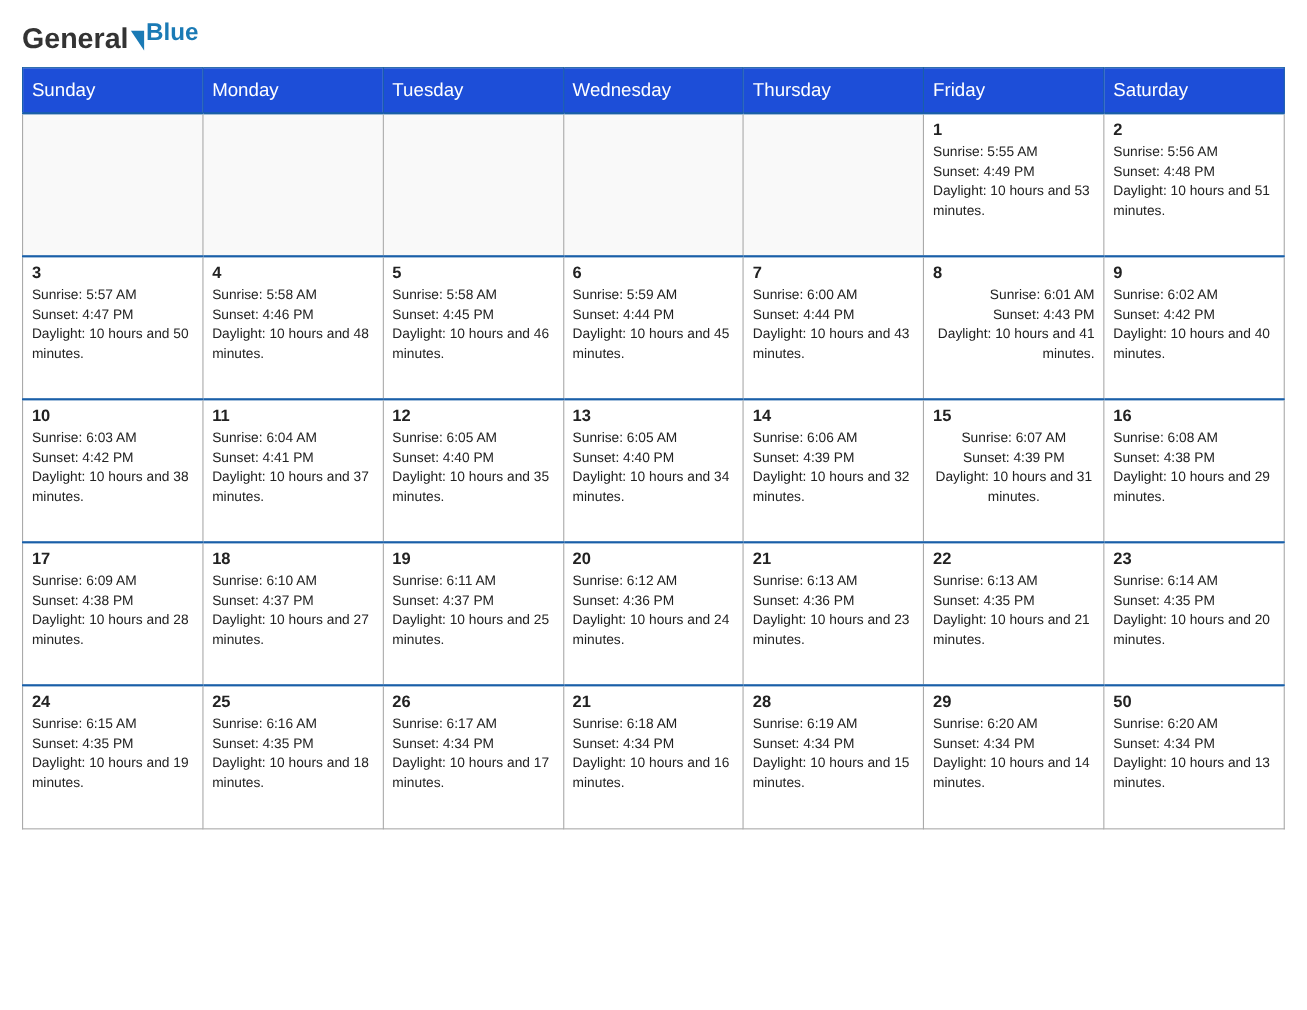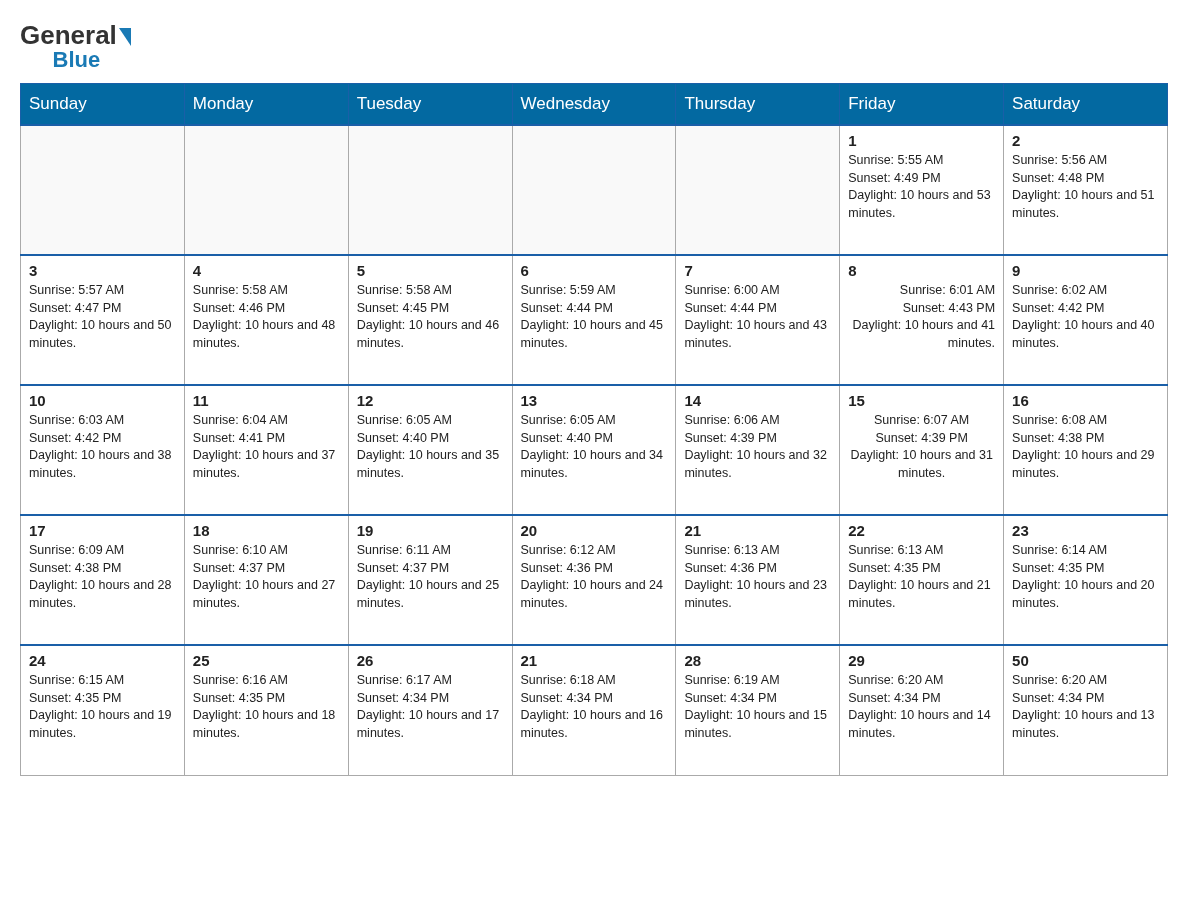--- a/index.html
+++ b/index.html
@@ -11,22 +11,21 @@
       min-height: 918px;
     }
     .header {
       display: flex;
       justify-content: space-between;
       align-items: flex-start;
       margin-bottom: 10px;
     }
     .logo {
       display: flex;
-      flex-direction: column;
-      align-items: center;
+      align-items: flex-start;
     }
     .logo-general {
       font-size: 26px;
       font-weight: bold;
       color: #333;
       display: flex;
       align-items: center;
     }
     .logo-general .arrow {
       width: 0;
@@ -56,21 +55,21 @@
       font-size: 22px;
       color: #444;
       margin-top: 2px;
     }
     .calendar {
       width: 100%;
       border-collapse: collapse;
       margin-top: 10px;
     }
     .calendar th {
-      background: #0369a1;
+      background: #1d4ed8;
       color: #fff;
       padding: 10px 8px;
       font-size: 17px;
       font-weight: normal;
       text-align: left;
       border: 1px solid #1a5fa8;
     }
     .calendar td {
       border: 1px solid #aaa;
       vertical-align: top;

